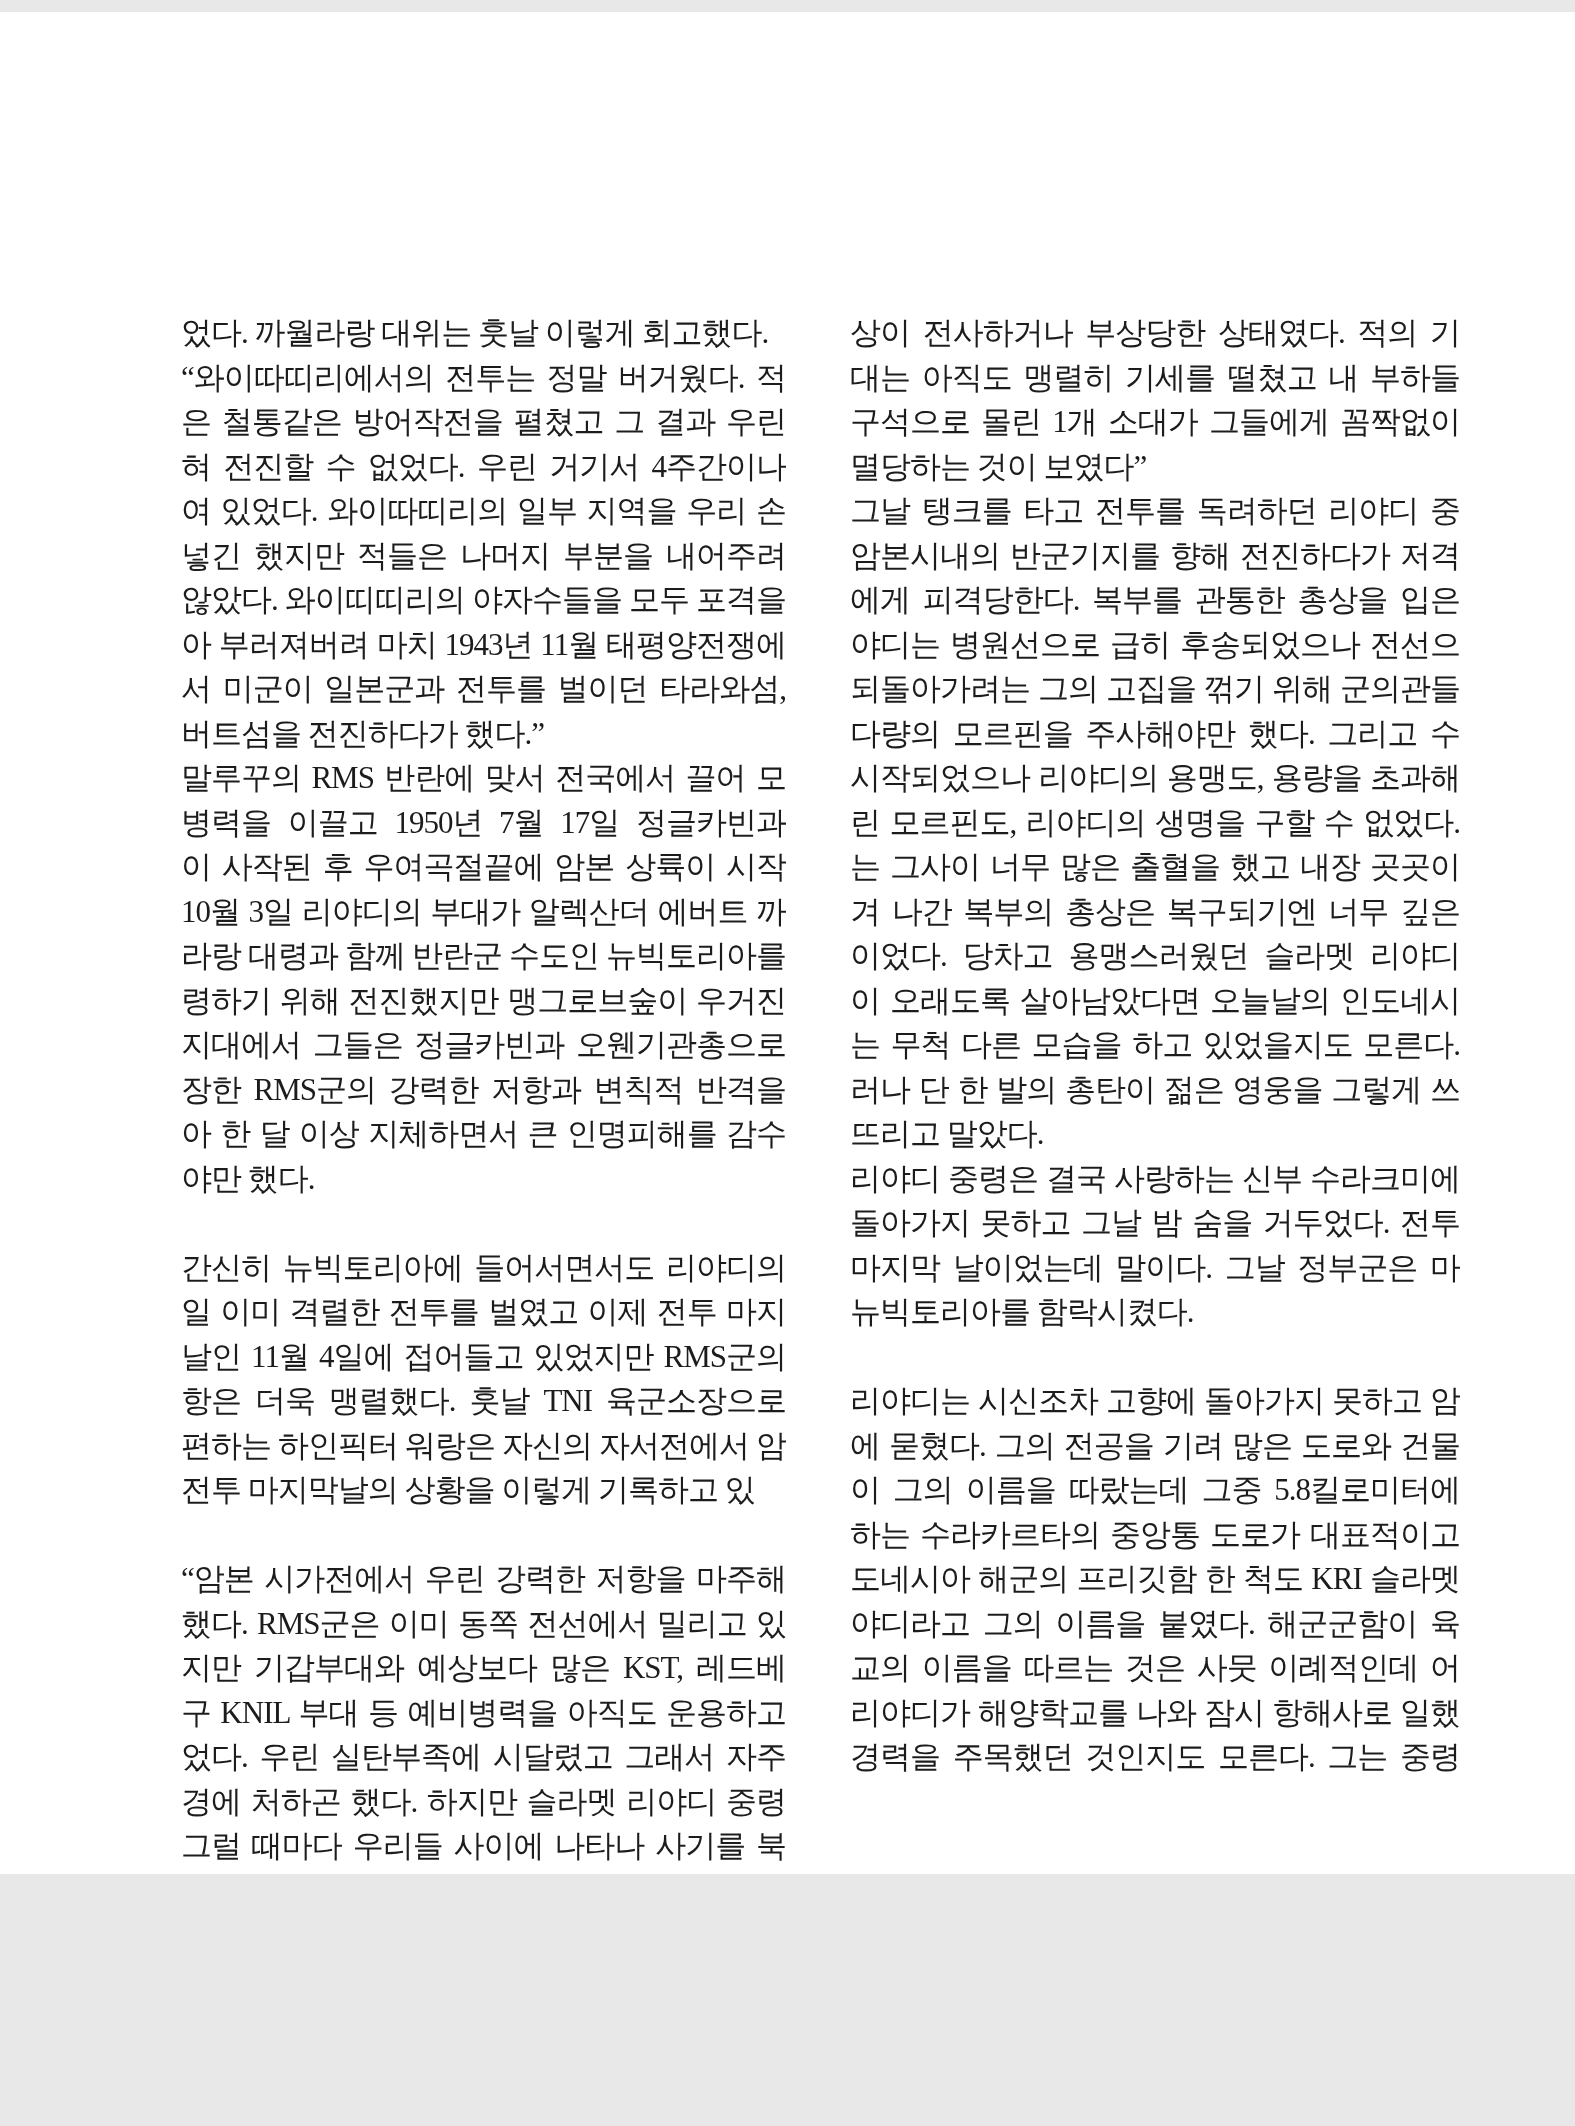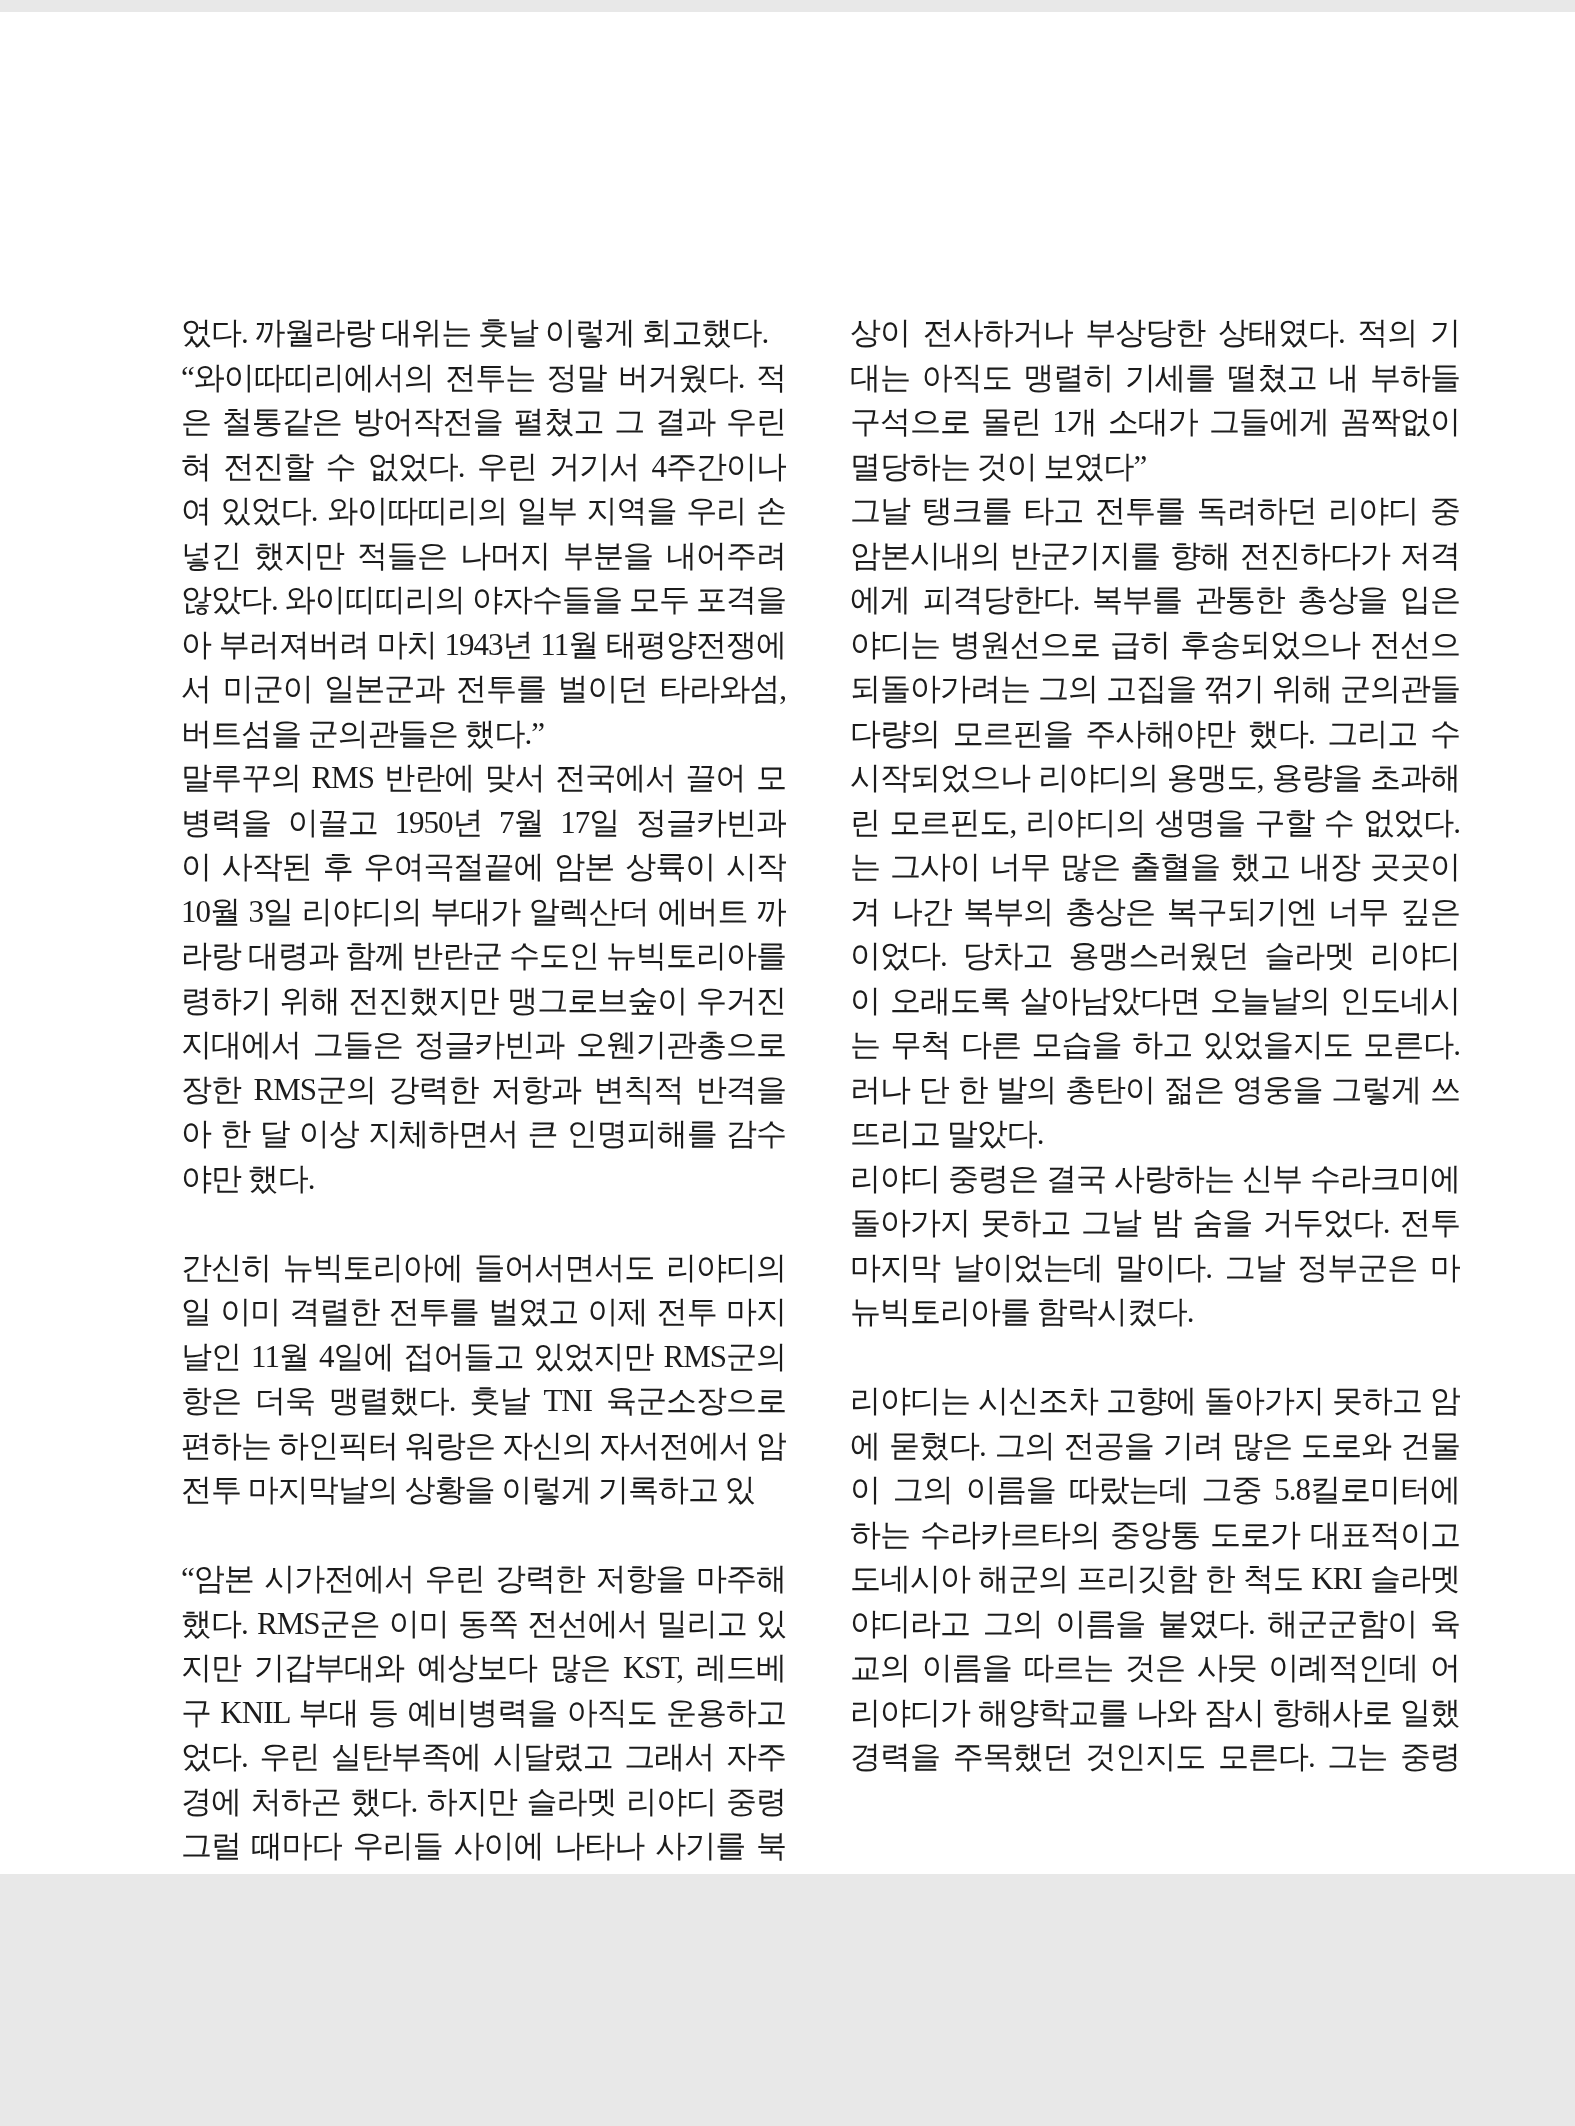--- a/index.html
+++ b/index.html
@@ -55,21 +55,21 @@
   <div class="column col-left">
       <div class="line end">었다. 까월라랑 대위는 훗날 이렇게 회고했다.</div>
       <div class="line">“와이따띠리에서의 전투는 정말 버거웠다. 적들</div>
       <div class="line">은 철통같은 방어작전을 펼쳤고 그 결과 우린 전</div>
       <div class="line">혀 전진할 수 없었다. 우린 거기서 4주간이나 묶</div>
       <div class="line">여 있었다. 와이따띠리의 일부 지역을 우리 손에</div>
       <div class="line">넣긴 했지만 적들은 나머지 부분을 내어주려 하지</div>
       <div class="line">않았다. 와이띠띠리의 야자수들을 모두 포격을 맞</div>
       <div class="line">아 부러져버려 마치 1943년 11월 태평양전쟁에</div>
       <div class="line">서 미군이 일본군과 전투를 벌이던 타라와섬, 길</div>
-      <div class="line end">버트섬을 군의관들은 했다.”</div>
+      <div class="line end">버트섬을 전진하다가 했다.”</div>
       <div class="line">말루꾸의 RMS 반란에 맞서 전국에서 끌어 모은</div>
       <div class="line">병력을 이끌고 1950년 7월 17일 정글카빈과</div>
       <div class="line">이 사작된 후 우여곡절끝에 암본 상륙이 시작되어</div>
       <div class="line">10월 3일 리야디의 부대가 알렉산더 에버트 까월</div>
       <div class="line">라랑 대령과 함께 반란군 수도인 뉴빅토리아를 점</div>
       <div class="line">령하기 위해 전진했지만 맹그로브숲이 우거진 늪</div>
       <div class="line">지대에서 그들은 정글카빈과 오웬기관총으로 무</div>
       <div class="line">장한 RMS군의 강력한 저항과 변칙적 반격을 받</div>
       <div class="line">아 한 달 이상 지체하면서 큰 인명피해를 감수해</div>
       <div class="line end">야만 했다.</div>

